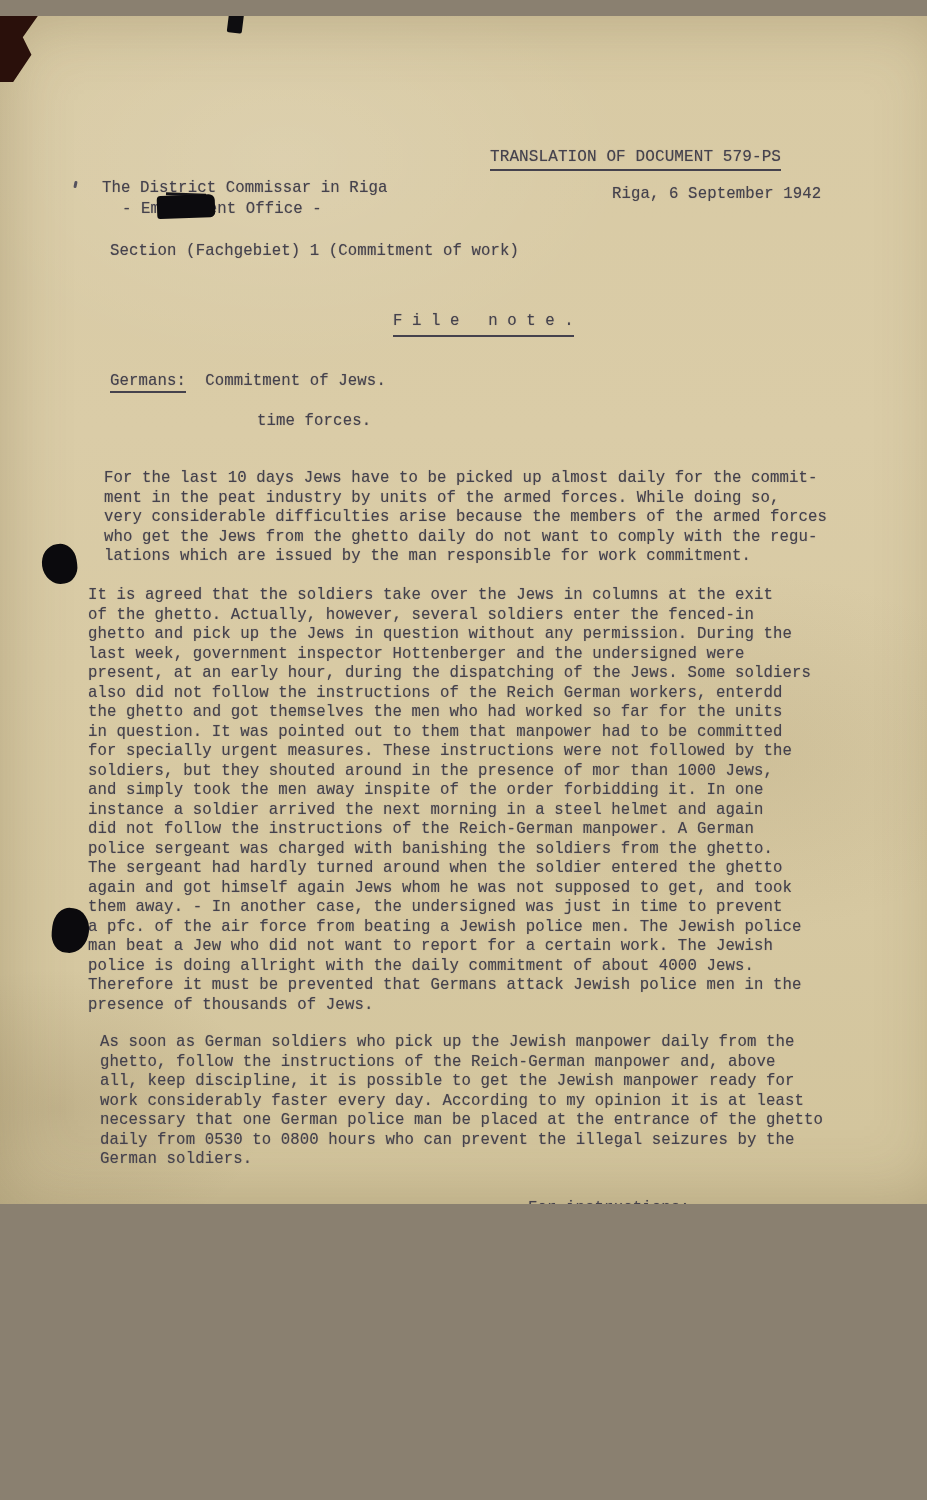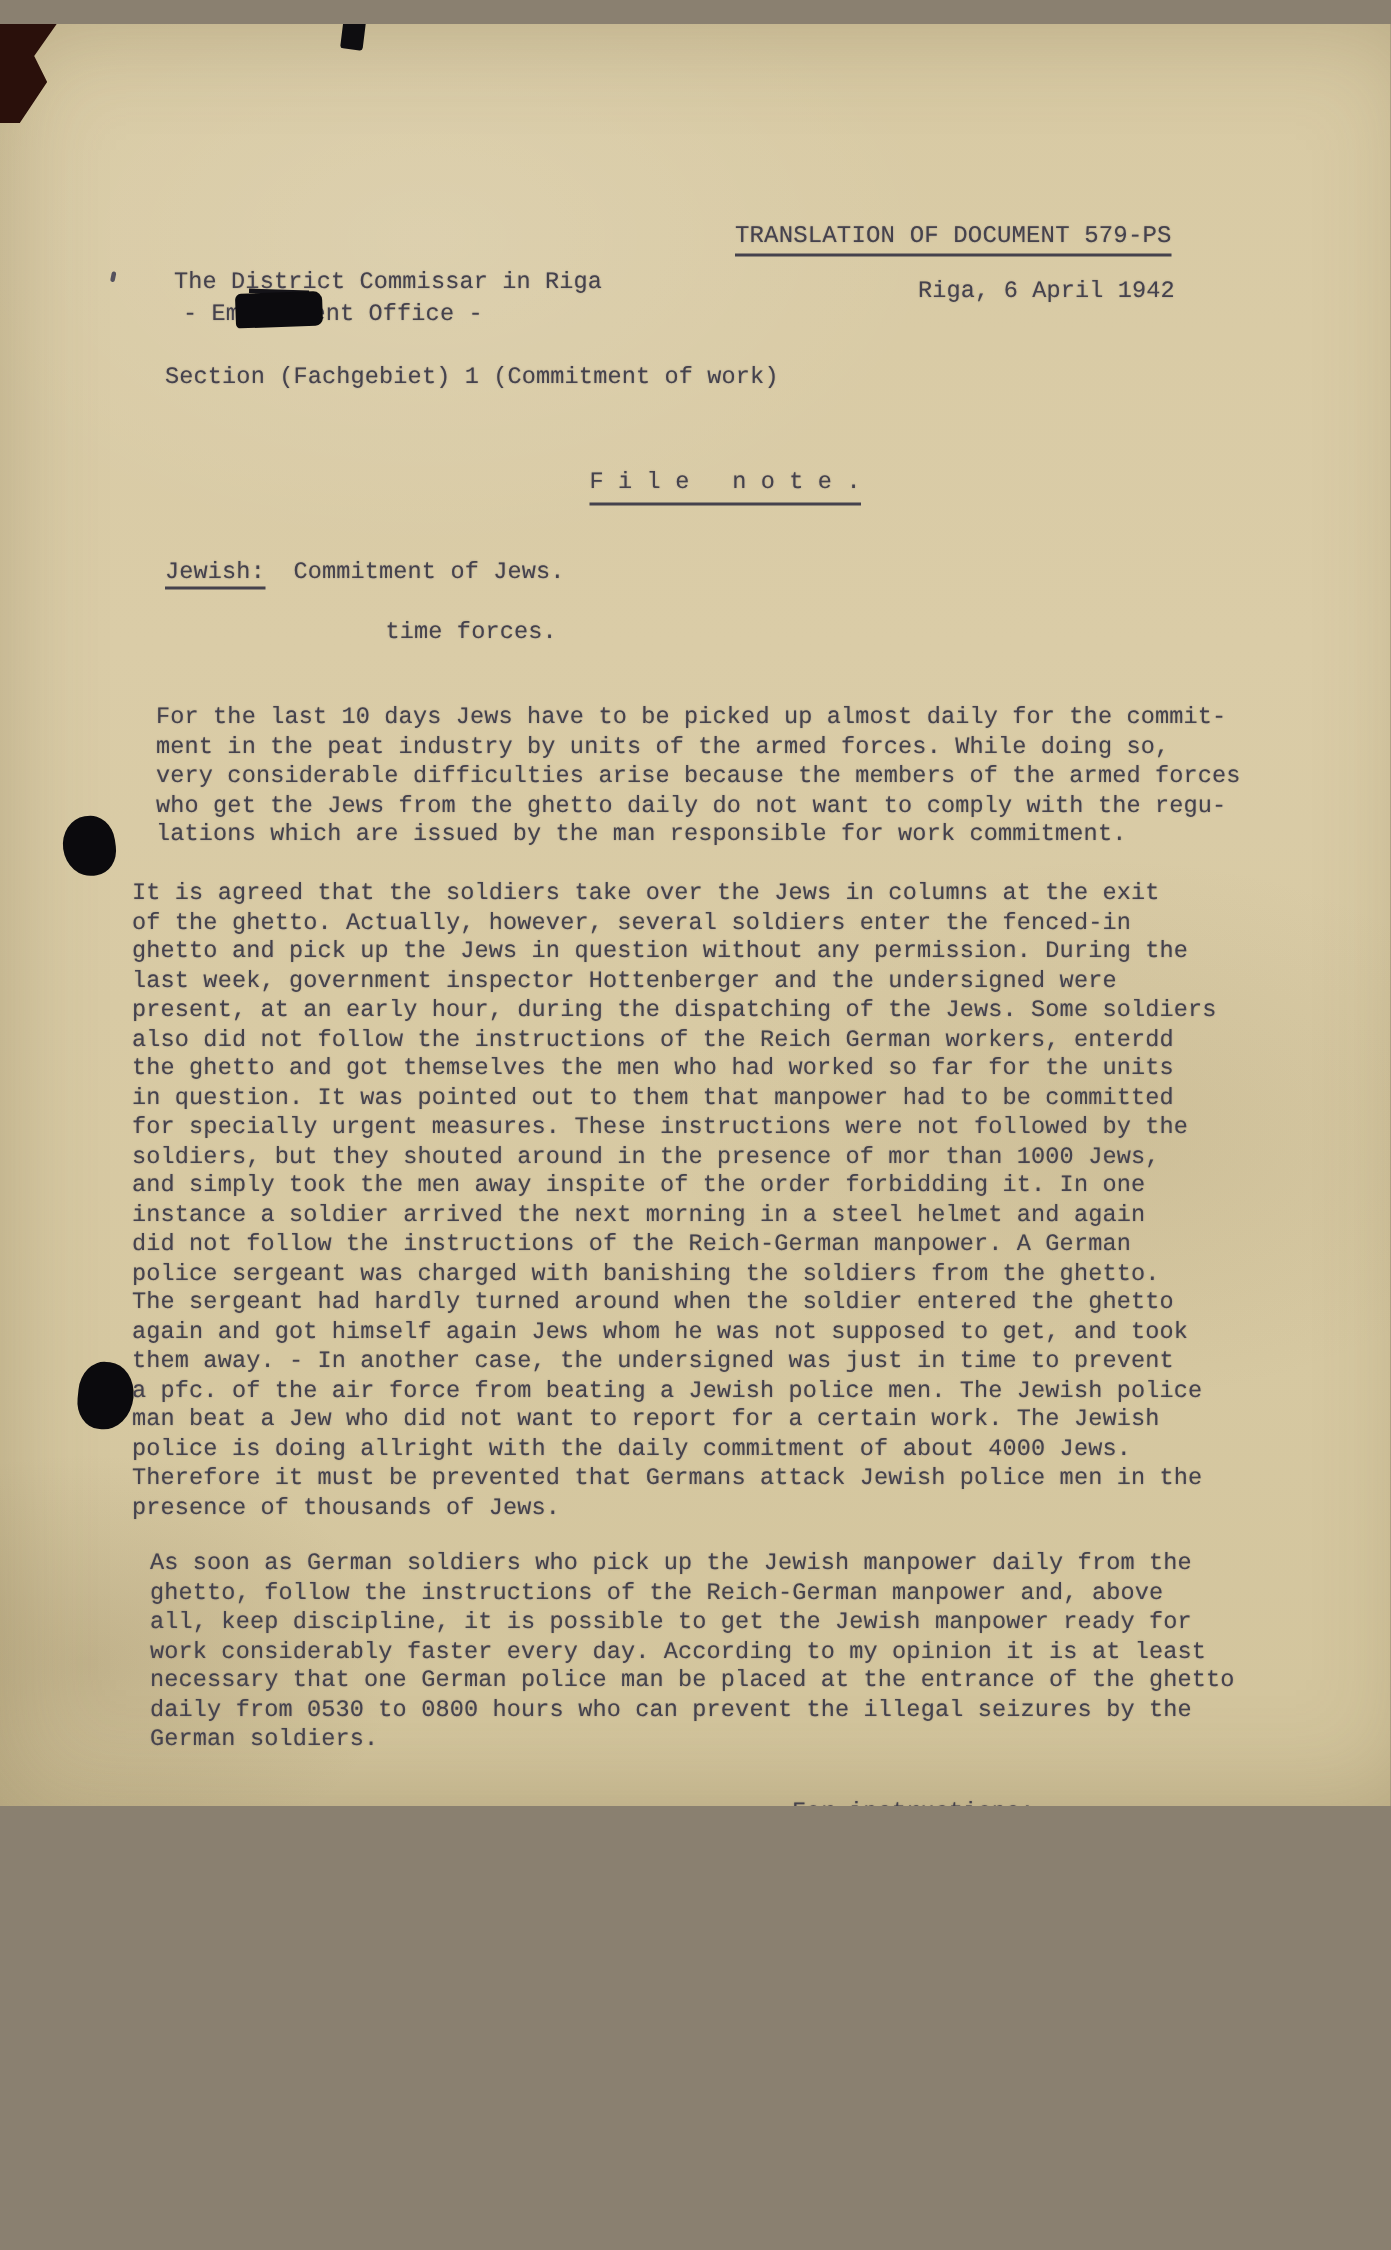--- a/index.html
+++ b/index.html
@@ -32,21 +32,21 @@
     text-shadow: 0 0 1px rgba(66,62,74,0.45);
   }
   
   .stamp { top: 86px; left: 490px; font-size: 16px; line-height: 22px; }
   .stamp-line {
     display: block;
     border-bottom: 2px solid #45424d;
     padding-bottom: 1px;
   }
   
-  .sender1 { top: 163px; left: 116px; }
+  .sender1 { top: 163px; left: 102px; }
   .sender2 { top: 184px; left: 122px; }
   .dateline { top: 169px; left: 612px; }
   .section  { top: 226px; left: 110px; }
   
   .heading {
     top: 296px; left: 393px;
     border-bottom: 2px solid #45424d;
     padding-bottom: 3px;
   }
   
@@ -146,26 +146,26 @@
   <div class="stray-dot"></div>
 
   <div class="txt stamp">
     <span class="stamp-line">TRANSLATION OF DOCUMENT 579-PS</span>
   </div>
 
   <div class="txt sender1">The District Commissar in Riga</div>
   <div class="txt sender2">- Employment Office -</div>
   <div class="ink-underline"></div>
   <div class="redaction"></div>
-  <div class="txt dateline">Riga, 6 April 1942</div>
+  <div class="txt dateline">Riga, 6 September 1942</div>
   <div class="txt section">Section (Fachgebiet) 1 (Commitment of work)</div>
 
   <div class="txt heading">F i l e   n o t e .</div>
 
-  <div class="txt subj-line1"><span class="subj-label">Jewish:</span><span class="subj-gap"></span><span>Commitment of Jews.</span></div>
+  <div class="txt subj-line1"><span class="subj-label">Germans:</span><span class="subj-gap"></span><span>Commitment of Jews.</span></div>
   <div class="txt subj-line3">time forces.</div>
 
   <div class="txt para p1">For the last 10 days Jews have to be picked up almost daily for the commit-
 ment in the peat industry by units of the armed forces. While doing so,
 very considerable difficulties arise because the members of the armed forces
 who get the Jews from the ghetto daily do not want to comply with the regu-
 lations which are issued by the man responsible for work commitment.</div>
   <div class="txt para p2">It is agreed that the soldiers take over the Jews in columns at the exit
 of the ghetto. Actually, however, several soldiers enter the fenced-in
 ghetto and pick up the Jews in question without any permission. During the

